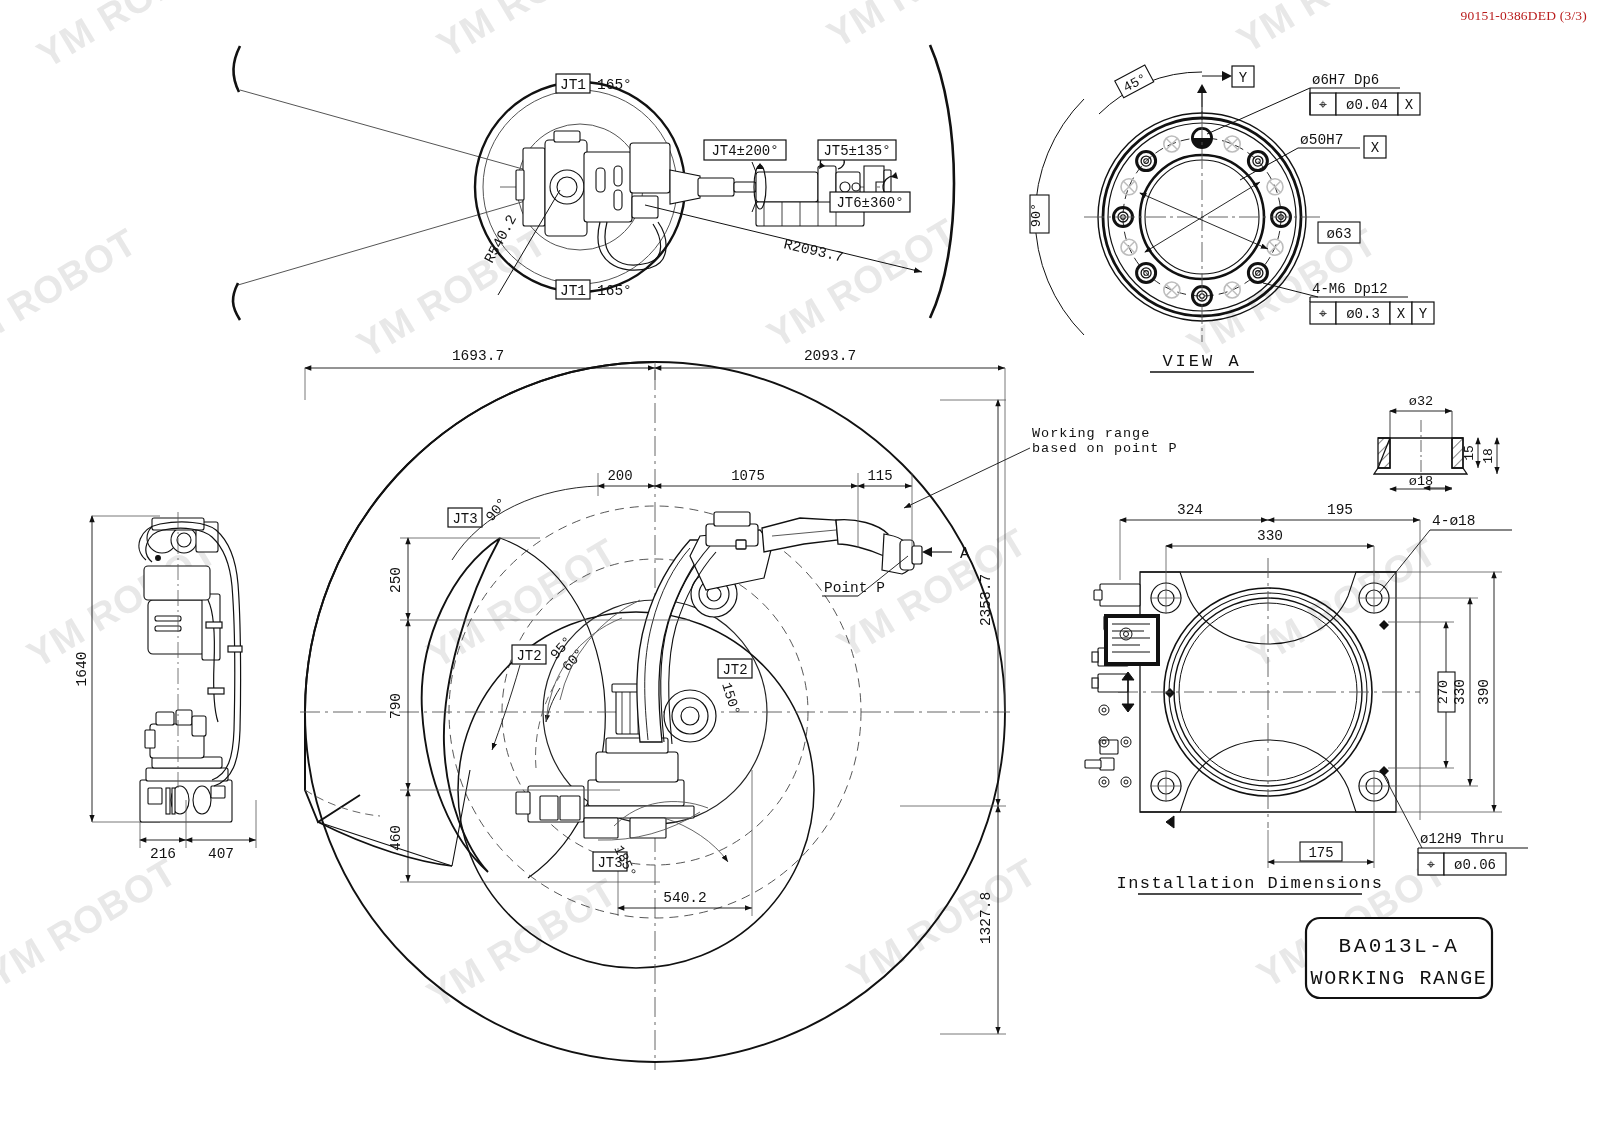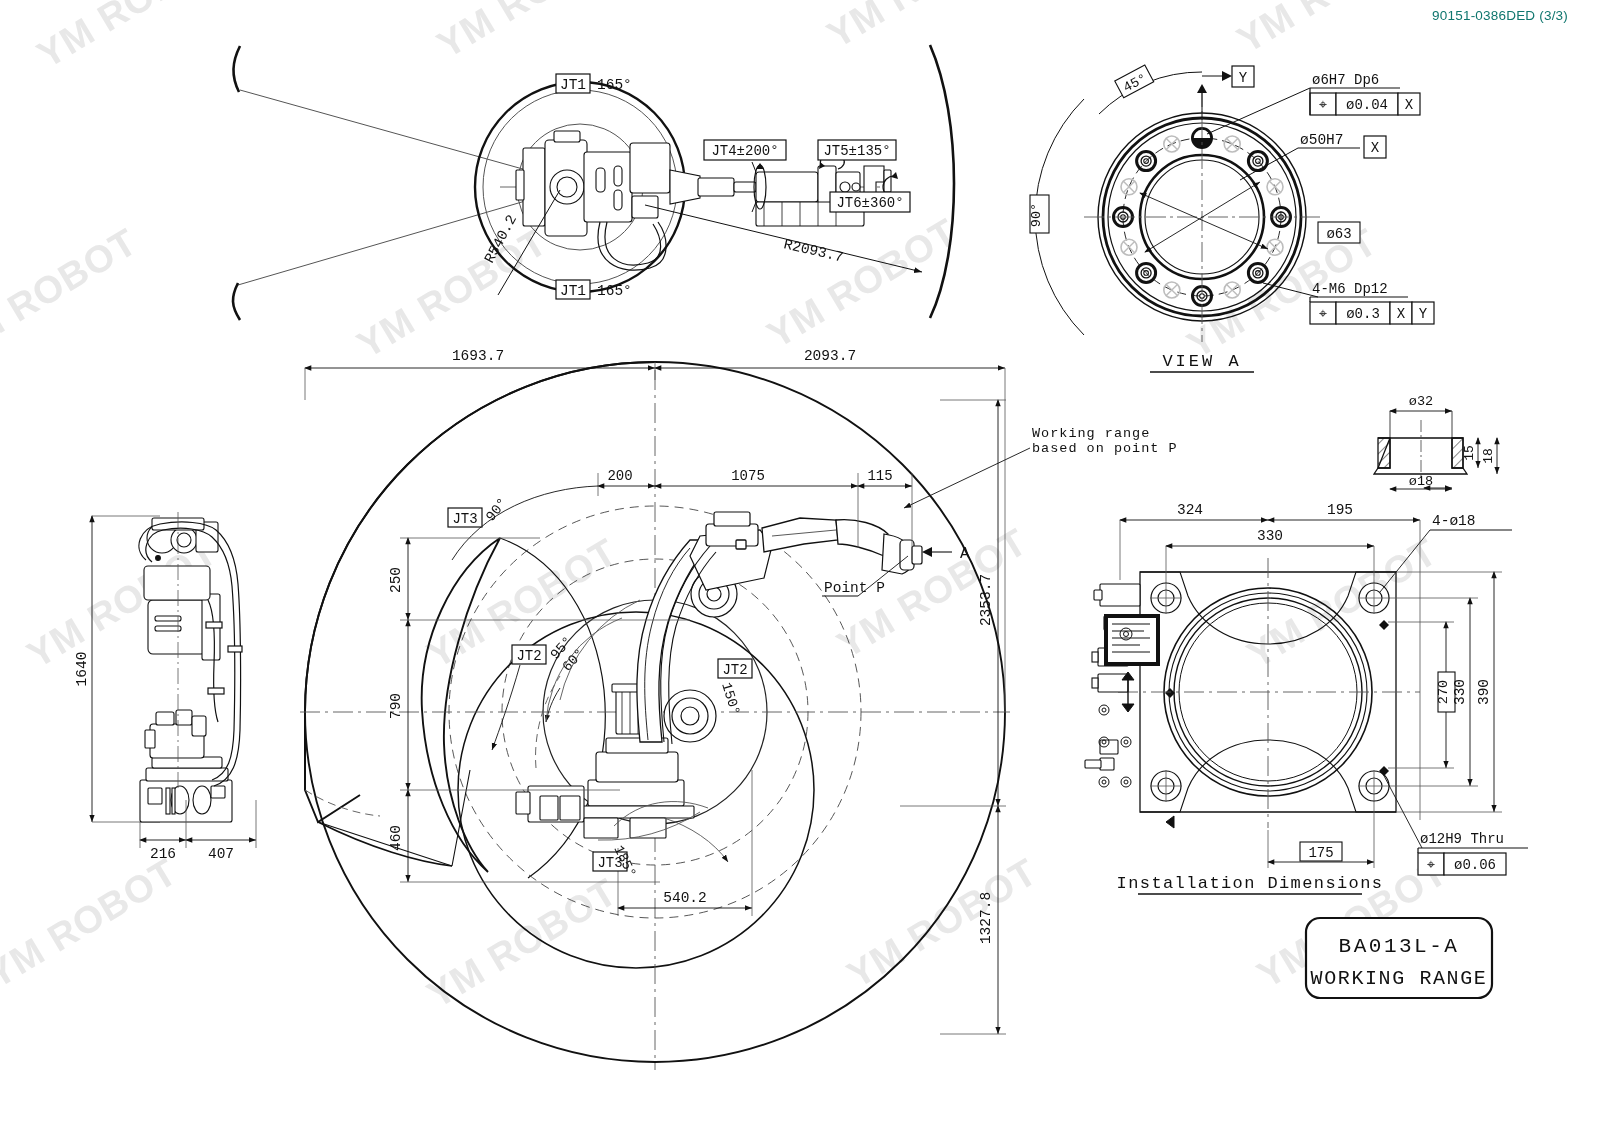--- a/index.html
+++ b/index.html
@@ -8,22 +8,22 @@
   #sheet{position:absolute;inset:0;width:1600px;height:1132px;}
   
   .wm-layer{position:absolute;inset:0;pointer-events:none;z-index:5;}
   .wm{position:absolute;font-family:"Liberation Sans",sans-serif;
       font-weight:700;font-size:38px;color:#e8e8e8;white-space:nowrap;
       transform:rotate(-31deg);transform-origin:left top;letter-spacing:1px;}
   
   .draw{position:absolute;left:0;top:0;z-index:10;}
   .txt{font-family:"Liberation Mono","DejaVu Sans Mono",monospace;fill:#111;}
   
-  #docnum{position:absolute;right:32px;top:8px;z-index:20;font-size:13.5px;
-          font-family:Liberation Sans, sans-serif;color:#0f766e;letter-spacing:.2px;}
+  #docnum{position:absolute;right:13px;top:8px;z-index:20;font-size:13.5px;
+          font-family:Liberation Serif, serif;color:#b91c1c;letter-spacing:.2px;}
 </style>
 </head>
 <body>
 
 <div id="sheet">
 
   <div class="wm-layer">
     <div class="wm" style="left:30px;  top:40px;">YM ROBOT</div>
     <div class="wm" style="left:430px; top:30px;">YM ROBOT</div>
     <div class="wm" style="left:820px; top:20px;">YM ROBOT</div>

